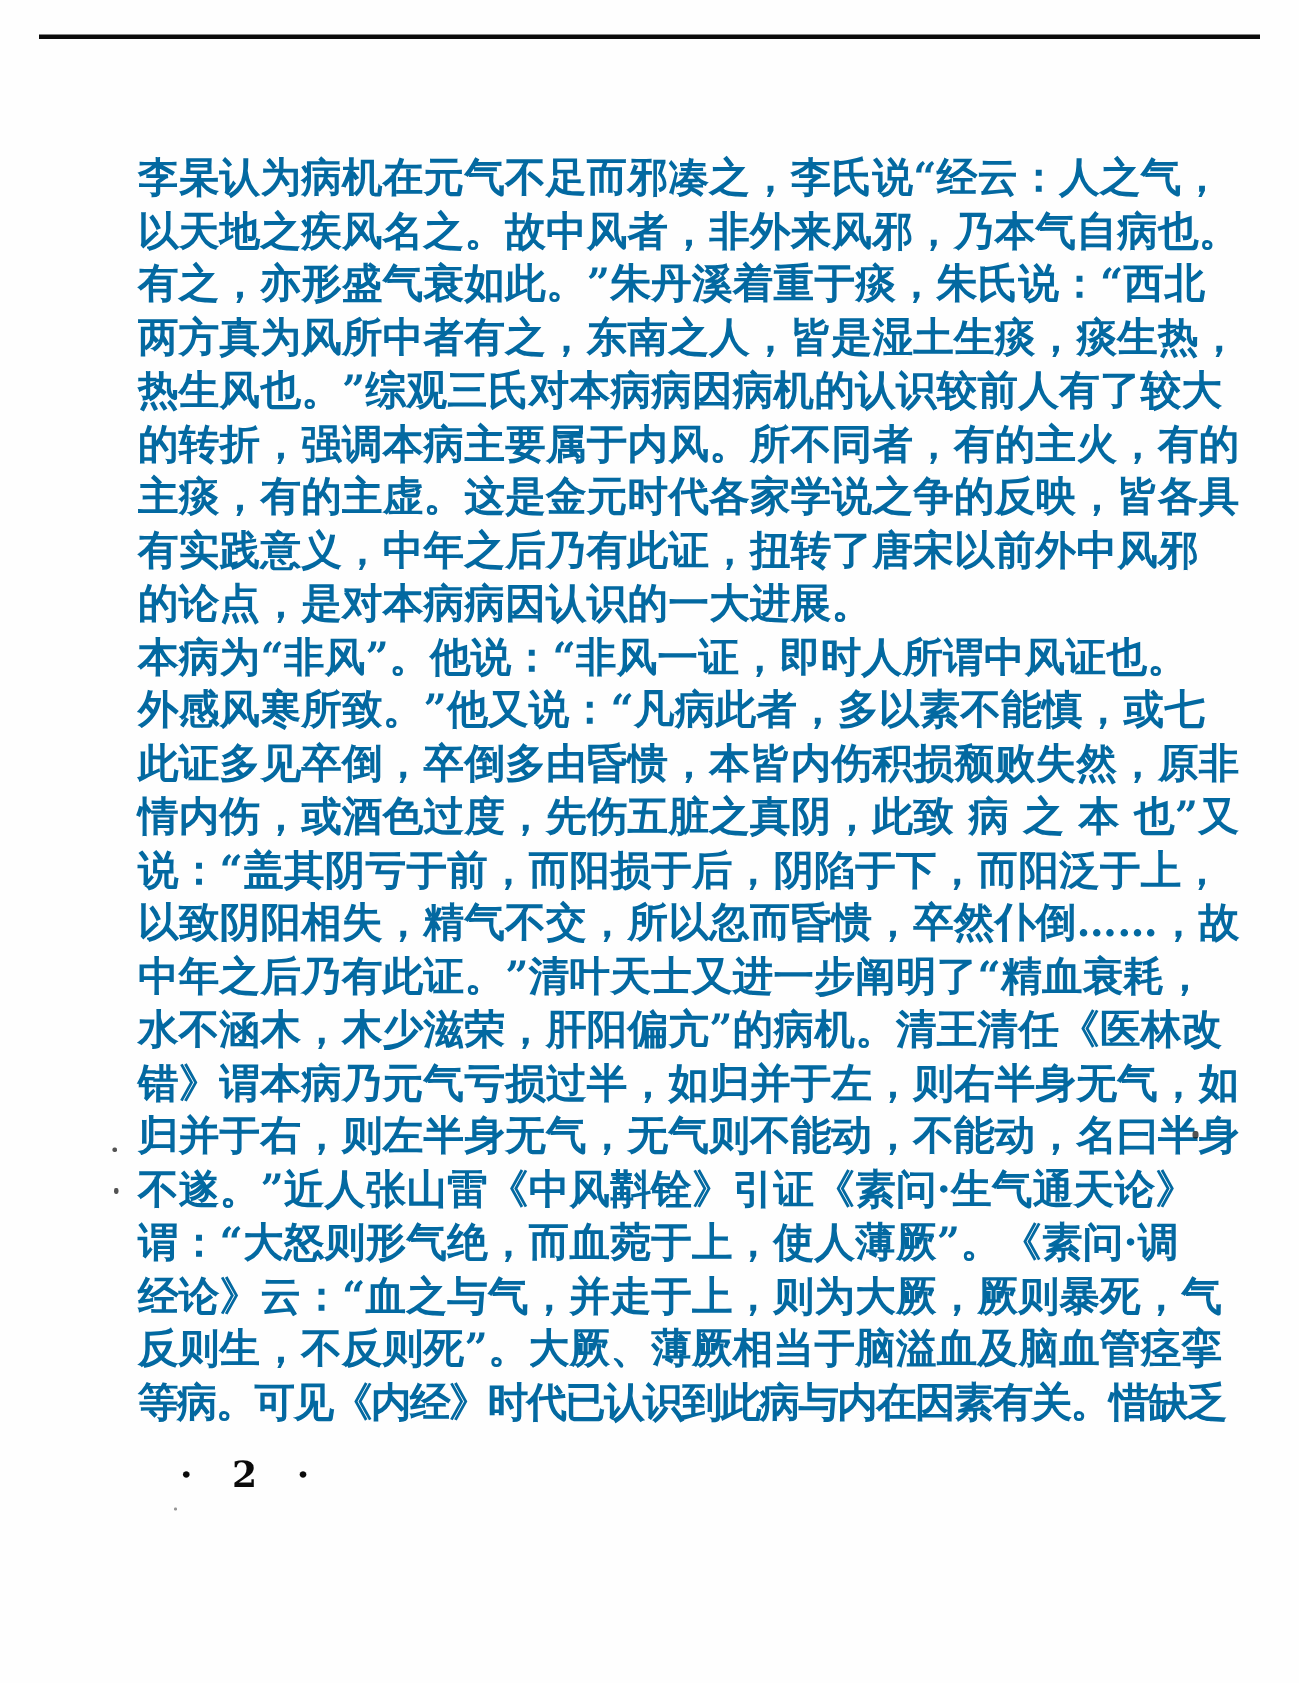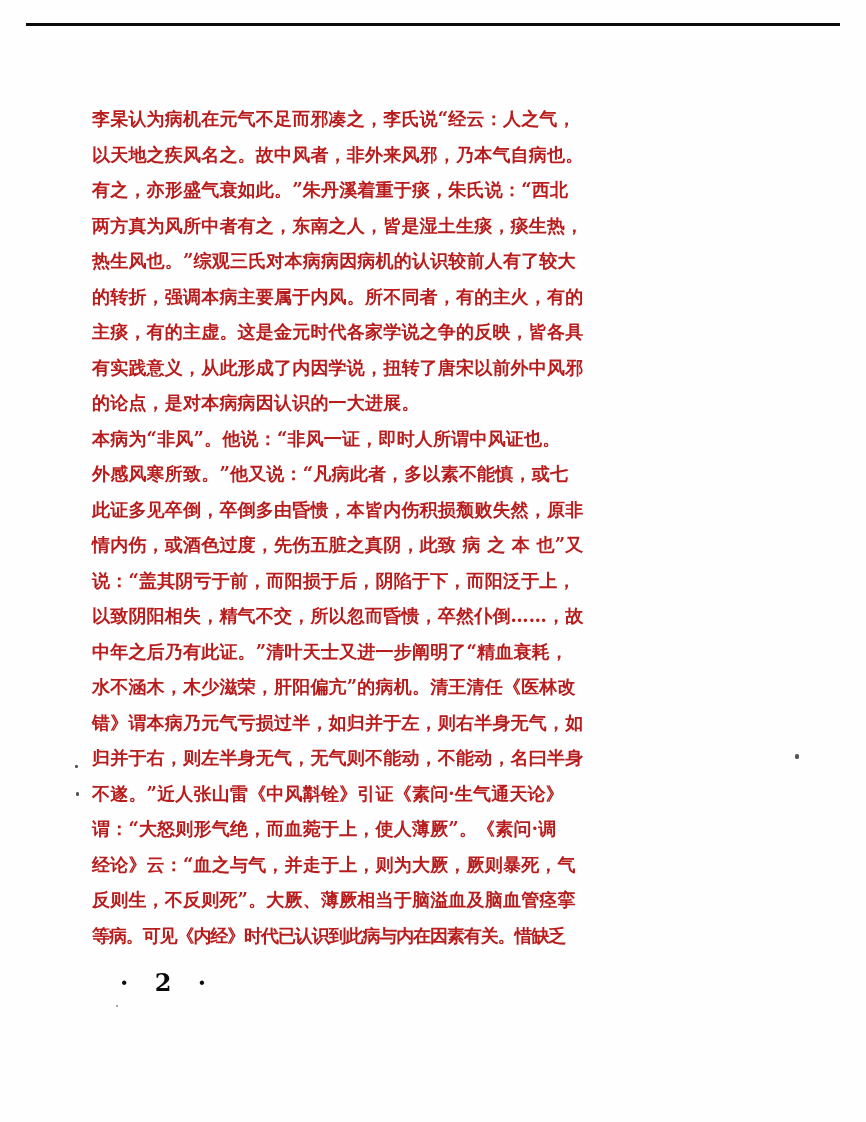--- a/index.html
+++ b/index.html
@@ -25,22 +25,22 @@
   
   .text-column{
     position:absolute;
     left:92px;
     top:101px;
     width:680px;
   }
   .line{
     height:35.5px;
     line-height:35.5px;
-    font-size:18px;
-    color:#b91c1c;
+    font-size:27px;
+    color:#0369a1;
     white-space:pre;
     font-family:"DejaVu Serif","Liberation Serif",serif;
     font-weight:600;
     letter-spacing:0.2px;
     text-rendering:optimizeLegibility;
   }
   
   .line.tight{letter-spacing:-1.1px;}
   .line.wide{letter-spacing:0.2px;}
   
@@ -73,21 +73,21 @@
   <div class="top-rule"></div>
 
   <div class="text-column" id="text-column">
       <div class="line wide">李杲认为病机在元气不足而邪凑之，李氏说“经云：人之气，</div>
       <div class="line wide">以天地之疾风名之。故中风者，非外来风邪，乃本气自病也。</div>
       <div class="line wide">有之，亦形盛气衰如此。”朱丹溪着重于痰，朱氏说：“西北</div>
       <div class="line wide">两方真为风所中者有之，东南之人，皆是湿土生痰，痰生热，</div>
       <div class="line wide">热生风也。”综观三氏对本病病因病机的认识较前人有了较大</div>
       <div class="line wide">的转折，强调本病主要属于内风。所不同者，有的主火，有的</div>
       <div class="line wide">主痰，有的主虚。这是金元时代各家学说之争的反映，皆各具</div>
-      <div class="line wide">有实践意义，从此形成了内因学说，扭转了唐宋以前外中风邪</div>
+      <div class="line wide">有实践意义，中年之后乃有此证，扭转了唐宋以前外中风邪</div>
       <div class="line wide">的论点，是对本病病因认识的一大进展。</div>
       <div class="line wide">本病为“非风”。他说：“非风一证，即时人所谓中风证也。</div>
       <div class="line wide">外感风寒所致。”他又说：“凡病此者，多以素不能慎，或七</div>
       <div class="line wide">此证多见卒倒，卒倒多由昏愦，本皆内伤积损颓败失然，原非</div>
       <div class="line wide">情内伤，或酒色过度，先伤五脏之真阴，此致 病 之 本 也”又</div>
       <div class="line wide">说：“盖其阴亏于前，而阳损于后，阴陷于下，而阳泛于上，</div>
       <div class="line wide">以致阴阳相失，精气不交，所以忽而昏愦，卒然仆倒……，故</div>
       <div class="line wide">中年之后乃有此证。”清叶天士又进一步阐明了“精血衰耗，</div>
       <div class="line wide">水不涵木，木少滋荣，肝阳偏亢”的病机。清王清任《医林改</div>
       <div class="line wide">错》谓本病乃元气亏损过半，如归并于左，则右半身无气，如</div>

